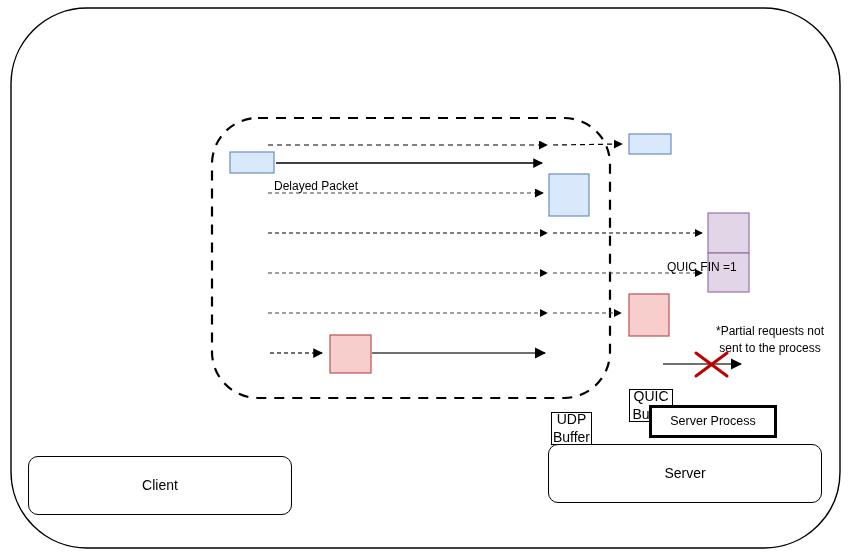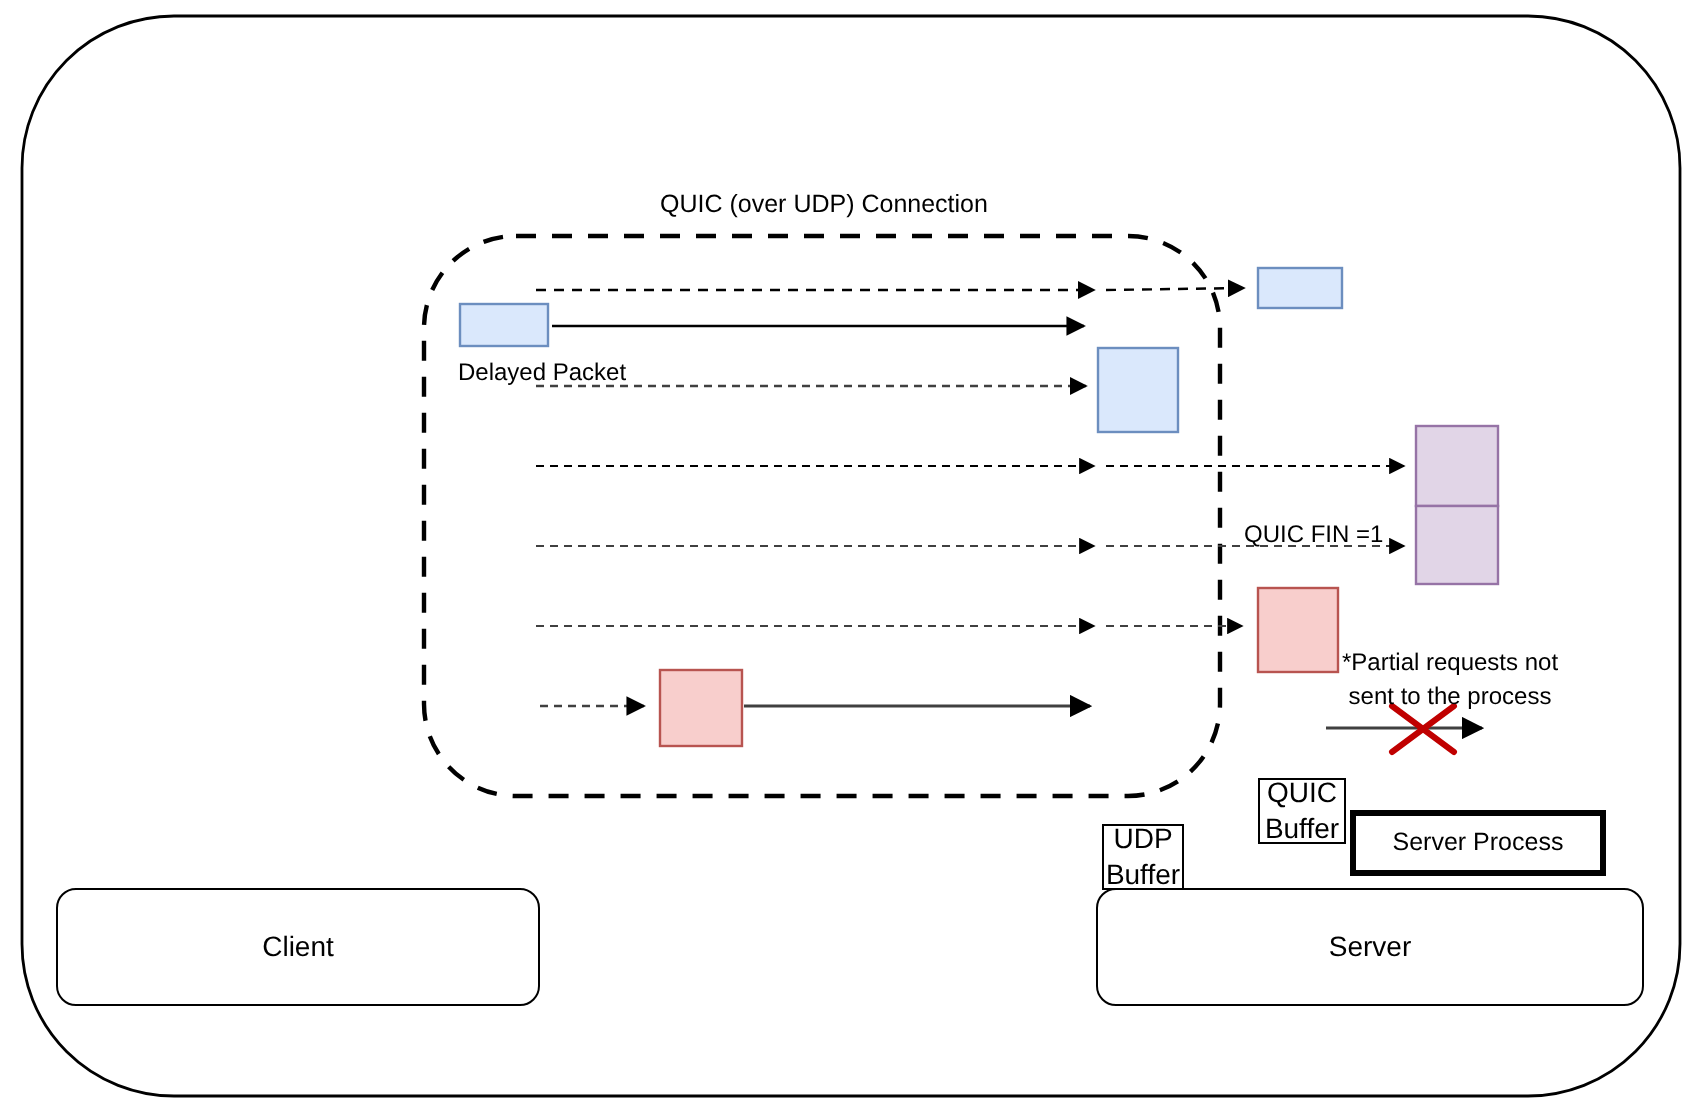--- a/index.html
+++ b/index.html
@@ -11,20 +11,21 @@
     color:#000;
     overflow:hidden;
   }
   #shapes{position:absolute;left:0;top:0;}
   .label{
     position:absolute;
     font-size:12px;
     line-height:17px;
     white-space:pre-line;
     color:#000;
+    margin-left:45px;
   }
   .title{
     position:absolute;
     left:0;top:26px;width:850px;
     text-align:center;
     font-size:22px;
     font-weight:bold;
   }
   .conn-label{
     position:absolute;
@@ -87,33 +88,32 @@
     <rect x="230" y="152" width="44" height="21" stroke-width="1.2" fill="#dae8fc" stroke="#6c8ebf"></rect>
     <rect x="549" y="174" width="40" height="42" stroke-width="1.2" fill="#dae8fc" stroke="#6c8ebf"></rect>
     <rect x="629" y="134" width="42" height="20" stroke-width="1.2" fill="#dae8fc" stroke="#6c8ebf"></rect>
     <rect x="708" y="213" width="41" height="40" stroke-width="1.2" fill="#e1d5e7" stroke="#9673a6"></rect>
     <rect x="708" y="253" width="41" height="39" stroke-width="1.2" fill="#e1d5e7" stroke="#9673a6"></rect>
     <rect x="629" y="294" width="40" height="42" stroke-width="1.2" fill="#f8cecc" stroke="#b85450"></rect>
     <rect x="330" y="335" width="41" height="38" stroke-width="1.2" fill="#f8cecc" stroke="#b85450"></rect>
   </svg>
 
 
-  <div class="conn-label">QUIC (over UDP) Connection</div>
 
   <div class="label" style="left:229px;top:178px;">Delayed Packet</div>
 
 
   <div class="label" style="left:622px;top:259px;">QUIC FIN =1</div>
 
   <div class="label partial-label" style="left:650px;top:323px;width:150px;">*Partial requests not
 sent to the process</div>
 
   <div class="node" style="left:551px;top:412px;width:41px;height:33px;">UDP Buffer</div>
 
   <div class="node" style="left:629px;top:389px;width:44px;height:33px;">QUIC Buffer</div>
 
-  <div class="node thick" style="left:675px;top:405px;width:128px;height:33px;">Server Process</div>
+  <div class="node thick" style="left:649px;top:405px;width:128px;height:33px;">Server Process</div>
 
-  <div class="node rounded" style="left:28px;top:444px;width:242px;height:59px;">Client</div>
+  <div class="node rounded" style="left:28px;top:456px;width:264px;height:59px;">Client</div>
 
   <div class="node rounded" style="left:548px;top:444px;width:274px;height:59px;">Server</div>
 
 </div>
 
 </body></html>

